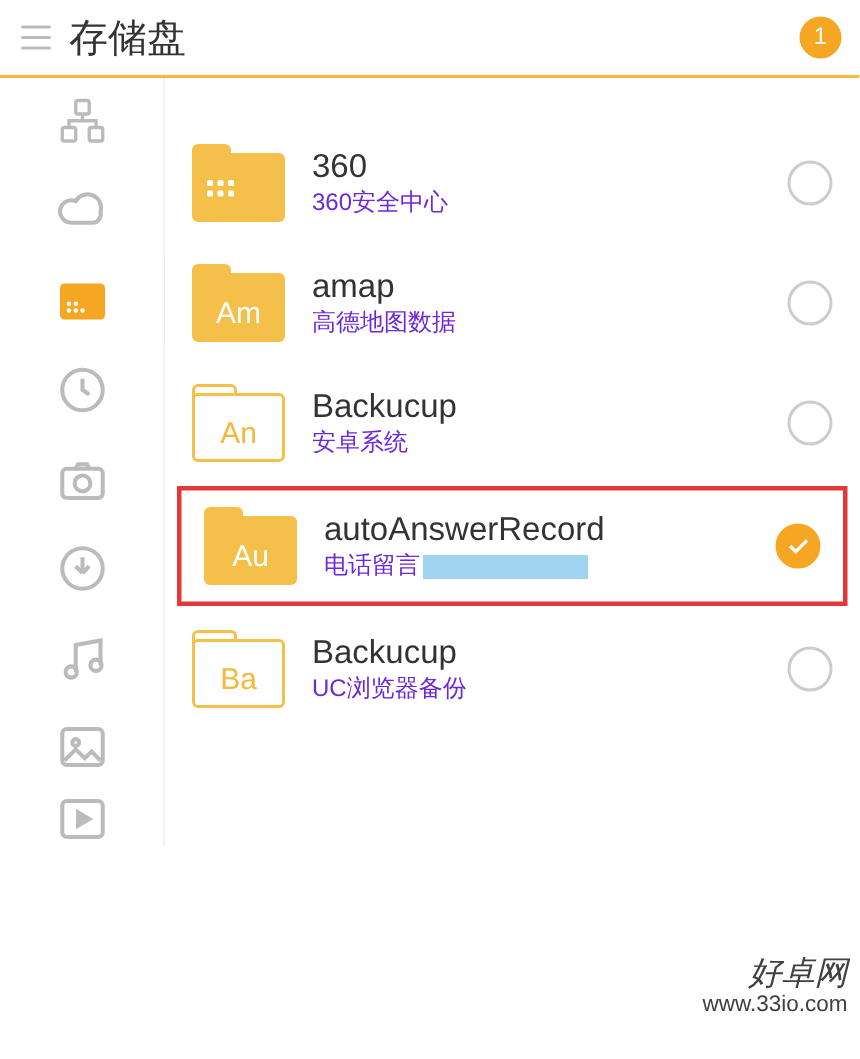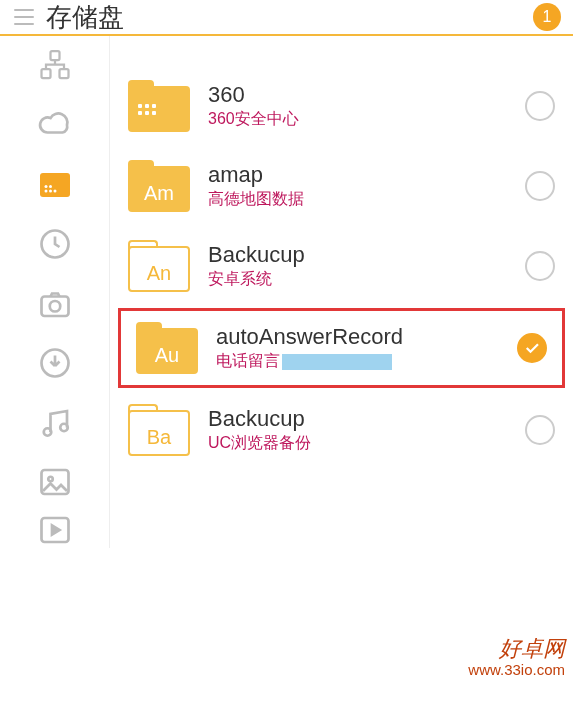--- a/index.html
+++ b/index.html
@@ -1,17 +1,17 @@
 <!DOCTYPE html>
 <html><head>
 <meta charset="utf-8">
 <style>
 * { margin: 0; padding: 0; box-sizing: border-box; }
 body { font-family: -apple-system, "Helvetica Neue", Arial, sans-serif; background: #fff; width: 573px; height: 706px; overflow: hidden; position: relative; }
-.header { height: 36px; display: flex; align-items: center; padding: 0 12px; border-bottom: 2px solid #f5b83a; }
+.header { height: 52px; display: flex; align-items: center; padding: 0 12px; border-bottom: 2px solid #f5b83a; }
 .menu-icon { width: 24px; height: 24px; margin-right: 10px; color: #999; display:flex; flex-direction:column; justify-content:space-between; padding:4px 2px;}
 .menu-icon span{display:block;height:2px;background:#bbb;border-radius:1px;}
 .title { font-size: 26px; color: #333; flex: 1; }
 .badge { width: 28px; height: 28px; border-radius: 50%; background: #f5a623; color: #fff; display: flex; align-items: center; justify-content: center; font-size: 16px; }
 .main { display: flex; height: 512px; }
 .sidebar { width: 110px; border-right: 1px solid #eee; display: flex; flex-direction: column; }
 .sidebar-item { height: 82px; display: flex; align-items: center; justify-content: center; cursor: pointer; }
 .sidebar-item svg { width: 36px; height: 36px; }
 .sidebar-item.active { background: #fff; position:relative;}
 .sidebar-item.active .storage-active{ fill:#f5a623;}
@@ -23,25 +23,25 @@
 .folder-shape::before { content: ""; position: absolute; top: 0; left: 0; width: 26px; height: 10px; background: var(--fc,#f5c04a); border-radius: 4px 4px 0 0; }
 .folder-shape::after { content: ""; position: absolute; top: 6px; left: 0; right: 0; bottom: 0; background: var(--fc,#f5c04a); border-radius: 4px; }
 .folder-icon.outline .folder-shape::before { background:#fff; border:2px solid #f5c04a; border-bottom:none;}
 .folder-icon.outline .folder-shape::after { background:#fff; border:2px solid #f5c04a;}
 .folder-label { position: absolute; top: 22px; left: 0; right: 0; text-align: center; font-size: 20px; color: #fff; z-index: 2; font-weight:500;}
 .folder-icon.outline .folder-label{ color:#f5b83a;}
 .folder-dots{ position:absolute; top:24px; left:10px; z-index:2; display:grid; grid-template-columns:repeat(3,4px); gap:3px;}
 .folder-dots span{width:4px;height:4px;background:#fff;border-radius:1px;}
 .row-text { flex: 1; min-width: 0; }
 .row-title { font-size: 22px; color: #333; line-height: 1.2; white-space: nowrap; overflow: hidden; text-overflow: ellipsis; }
-.row-sub { font-size: 16px; color: #be185d; margin-top: 1px; }
+.row-sub { font-size: 16px; color: #6d28d9; margin-top: 1px; }
 .checkbox { width: 30px; height: 30px; border: 2px solid #ccc; border-radius: 50%; flex-shrink: 0; margin-left: 10px; }
 .checkbox.checked { background: #f5a623; border-color: #f5a623; display: flex; align-items: center; justify-content: center; color:#fff;}
 .checkbox.checked svg{width:18px;height:18px;}
-.watermark { position: absolute; right: 8px; bottom: 28px; text-align: right; color: #c2410c; font-size: 22px; font-style: italic; line-height:1.1; pointer-events:none;}
+.watermark { position: absolute; right: 8px; bottom: 28px; text-align: right; color: #404040; font-size: 22px; font-style: italic; line-height:1.1; pointer-events:none;}
 .watermark .sub{font-size:15px; font-style:normal;}
 .redact{ display:inline-block; width:110px; height:16px; background:#9fd3ef; vertical-align:middle; margin-left:2px;}
 </style>
 </head>
 <body>
 
 <div class="header">
   <div class="menu-icon">
       <span></span>
       <span></span>

